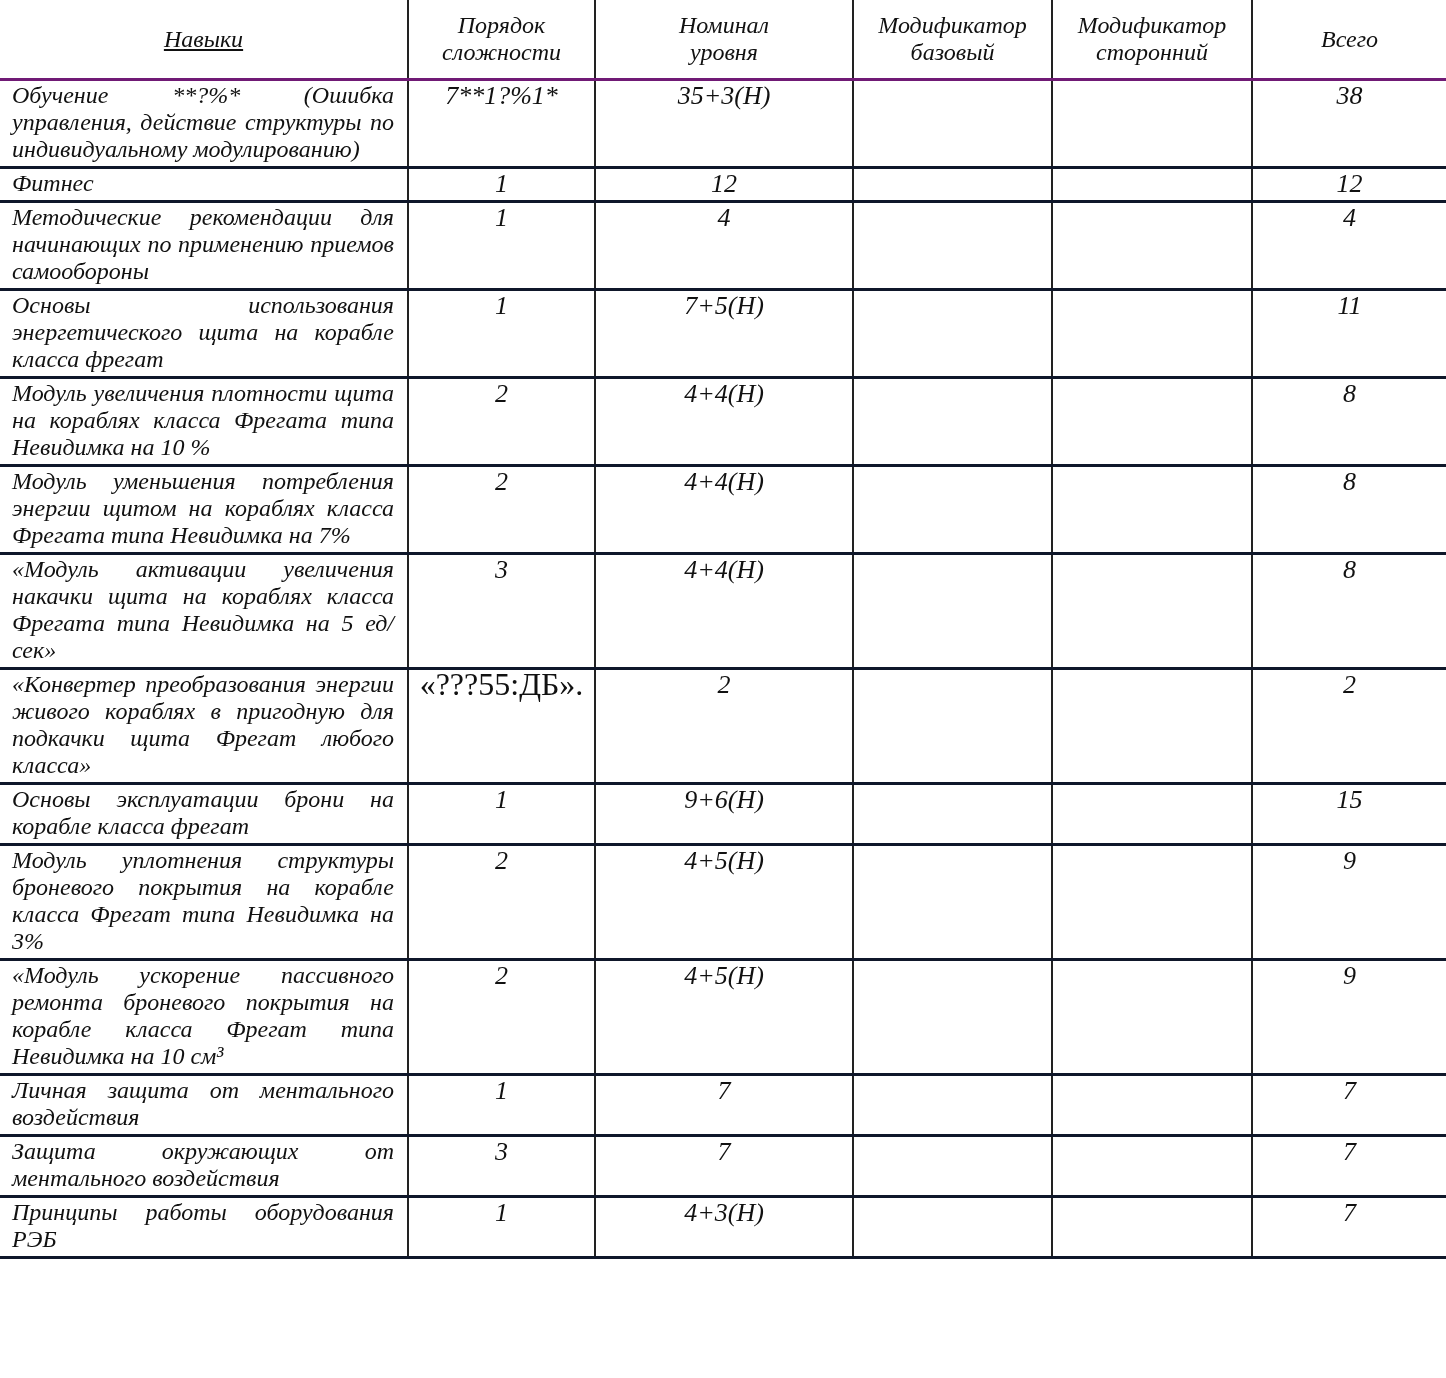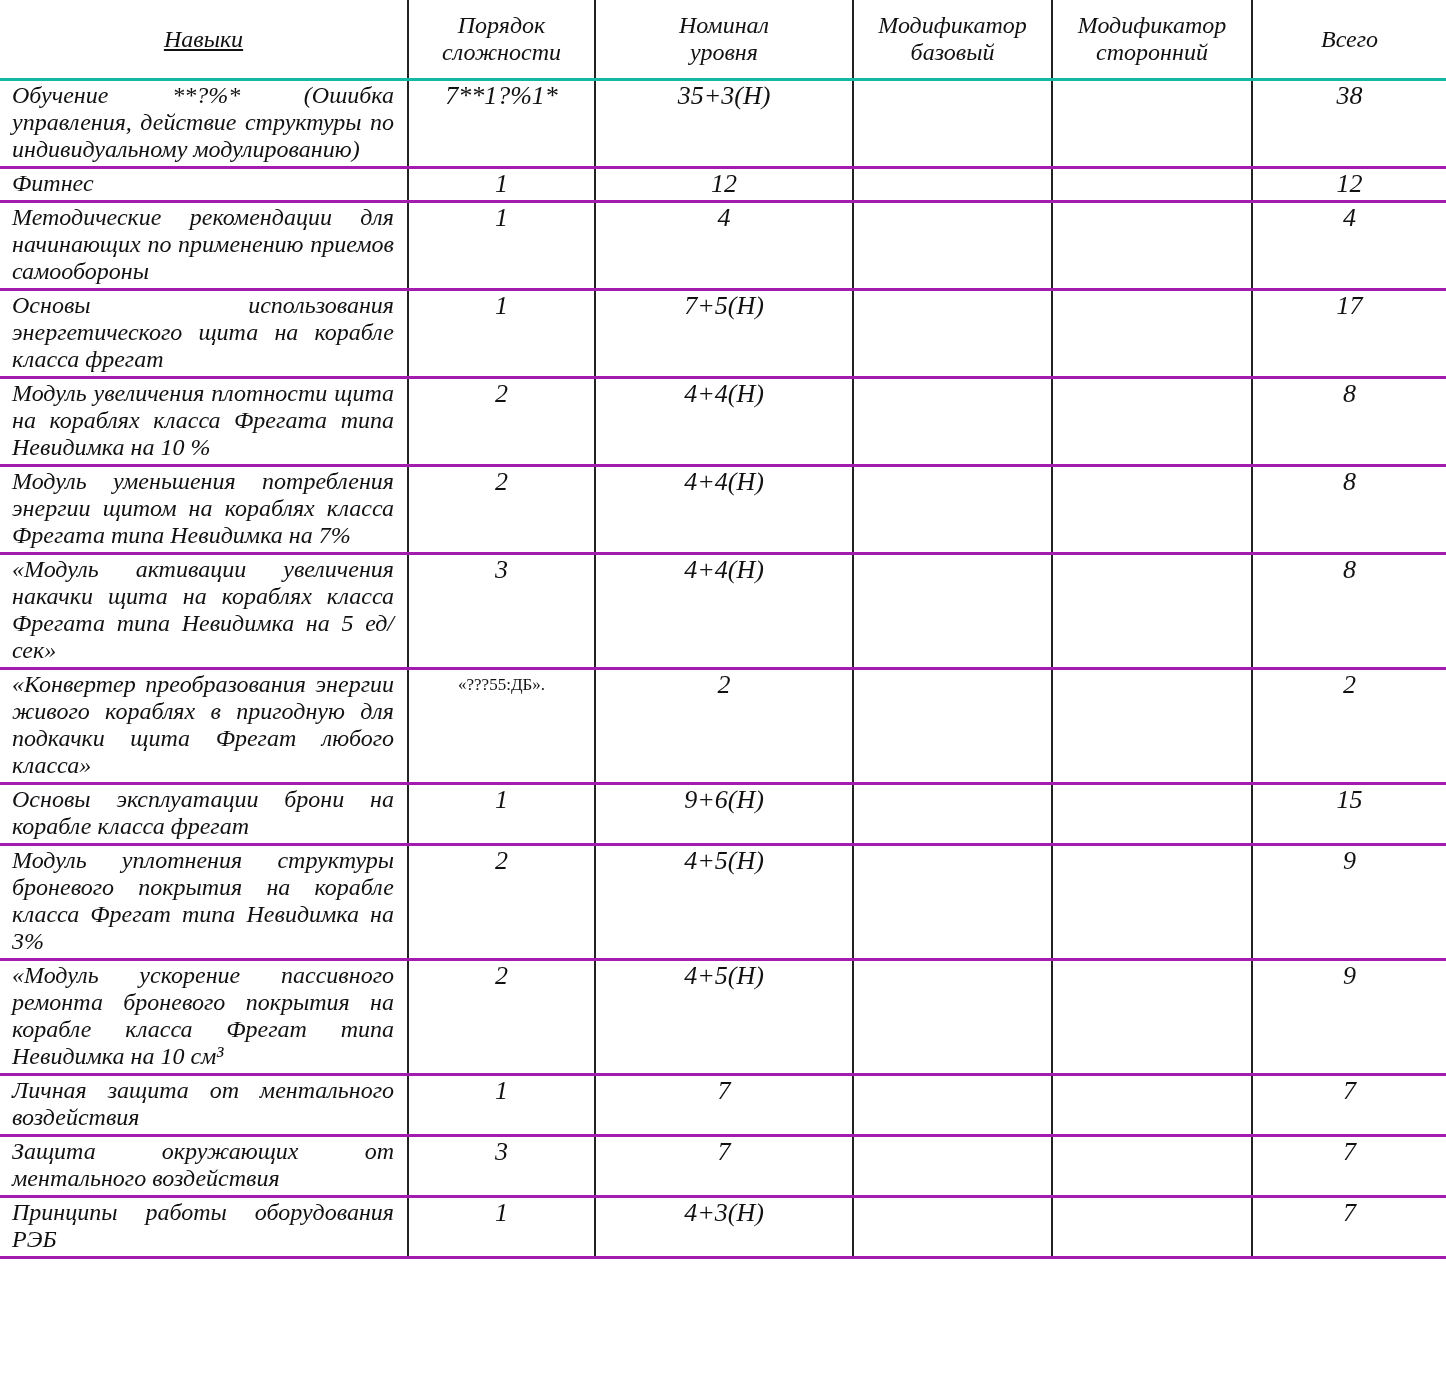--- a/index.html
+++ b/index.html
@@ -31,22 +31,22 @@
 
   th, td {
     border: none;
     vertical-align: top;
     line-height: 27px;
     overflow: hidden;
   }
   
   th + th, td + td { border-left: 2px solid #222222; }
 
-  thead tr { border-bottom: 3px solid #14b8a6; }
-  tbody tr { border-bottom: 3px solid #a21caf; }
+  thead tr { border-bottom: 3px solid #701a75; }
+  tbody tr { border-bottom: 3px solid #0f172a; }
 
   thead th {
     height: 74px;
     vertical-align: middle;
     text-align: center;
     font-weight: normal;
     font-size: 24px;
     white-space: pre-line;
     padding: 2px 6px;
   }
@@ -55,21 +55,21 @@
   td.skill {
     text-align: justify;
     font-size: 24px;
     padding: 1px 13px 3px 12px;
   }
   td.val {
     text-align: center;
     font-size: 26px;
     padding: 1px 4px 3px 4px;
   }
-  td.val.upright { font-style: normal; font-size: 17px; margin-left: 40px; }
+  td.val.upright { font-style: normal; font-size: 32px; margin-left: 40px; }
 </style>
 </head>
 <body>
 
 <div class="doc">
   <table class="skills">
     <colgroup>
       <col class="c-skill">
       <col class="c-complexity">
       <col class="c-nominal">
@@ -115,21 +115,21 @@
     <td class="val"></td>
     <td class="val"></td>
     <td class="val">4</td>
   </tr>
         <tr>
     <td class="skill">Основы использования энергетического щита на корабле класса фрегат</td>
     <td class="val">1</td>
     <td class="val">7+5(Н)</td>
     <td class="val"></td>
     <td class="val"></td>
-    <td class="val">17</td>
+    <td class="val">11</td>
   </tr>
         <tr>
     <td class="skill">Модуль увеличения плотности щита на кораблях класса Фрегата типа Невидимка на 10 %</td>
     <td class="val">2</td>
     <td class="val">4+4(Н)</td>
     <td class="val"></td>
     <td class="val"></td>
     <td class="val">8</td>
   </tr>
         <tr>

